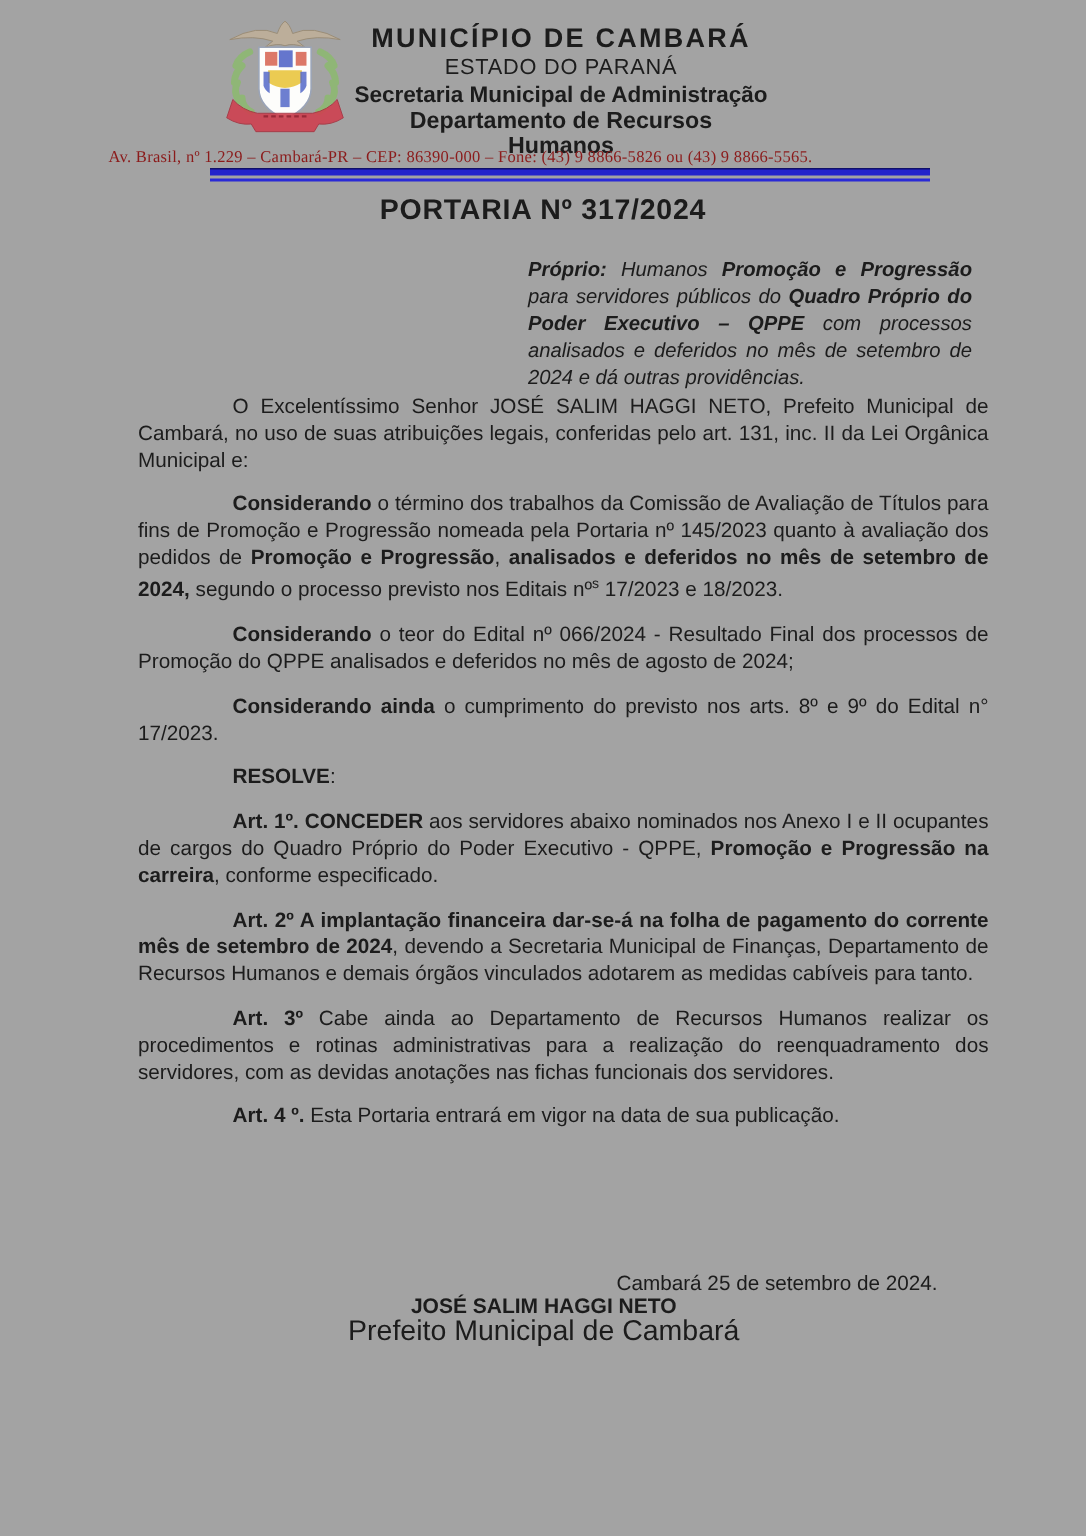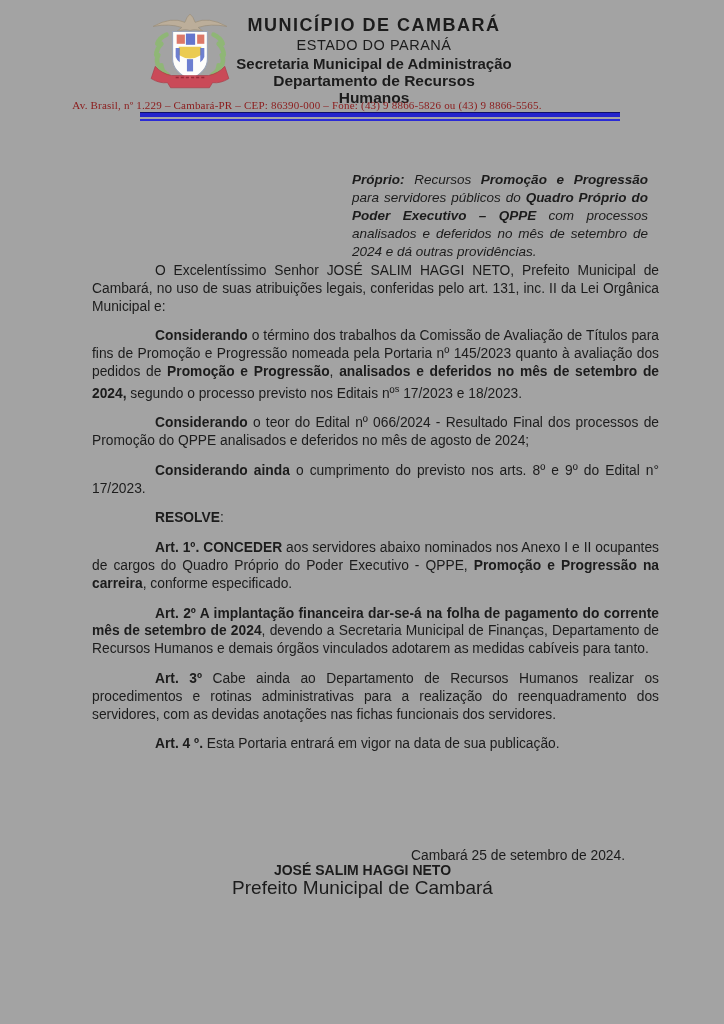--- a/index.html
+++ b/index.html
@@ -82,22 +82,23 @@
     <div class="h-dept">Departamento de Recursos Humanos</div>
   </div>
 
   <div class="address">Av. Brasil, nº 1.229 – Cambará-PR – CEP: 86390-000 – Fone: (43) 9 8866-5826 ou (43) 9 8866-5565.</div>
 
   <div class="rule">
     <div class="rule-thick"></div>
     <div class="rule-thin"></div>
   </div>
 
+  <h1 class="title">PORTARIA Nº 317/2024</h1>
 
-  <div class="sumula"><span style="font-weight: bold;">Próprio:</span><span> Recursos </span><span style="font-weight: bold;">Promoção e Progressão</span><span> para servidores públicos do </span><span style="font-weight: bold;">Quadro Próprio do Poder Executivo – QPPE</span><span> com processos analisados e deferidos no mês de setembro de 2024 e dá outras providências.</span></div>
+  <div class="sumula"><span style="font-weight: bold;">Próprio:</span><span> Humanos </span><span style="font-weight: bold;">Promoção e Progressão</span><span> para servidores públicos do </span><span style="font-weight: bold;">Quadro Próprio do Poder Executivo – QPPE</span><span> com processos analisados e deferidos no mês de setembro de 2024 e dá outras providências.</span></div>
 
   <div class="body">
     <p class="para"><span>O Excelentíssimo Senhor JOSÉ SALIM HAGGI NETO, Prefeito Municipal de Cambará, no uso de suas atribuições legais, conferidas pelo art. 131, inc. II da Lei Orgânica Municipal e:</span></p>
     <p class="para"><span style="font-weight: bold;">Considerando</span><span> o término dos trabalhos da Comissão de Avaliação de Títulos para fins de Promoção e Progressão nomeada pela Portaria nº 145/2023 quanto à avaliação dos pedidos de </span><span style="font-weight: bold;">Promoção e Progressão</span><span>, </span><span style="font-weight: bold;">analisados e deferidos no mês de setembro de 2024,</span><span> segundo o processo previsto nos Editais nº</span><sup>s</sup><span> 17/2023 e 18/2023.</span></p>
     <p class="para"><span style="font-weight: bold;">Considerando</span><span> o teor do Edital nº 066/2024 - Resultado Final dos processos de Promoção do QPPE analisados e deferidos no mês de agosto de 2024;</span></p>
     <p class="para"><span style="font-weight: bold;">Considerando ainda</span><span> o cumprimento do previsto nos arts. 8º e 9º do Edital n° 17/2023.</span></p>
     <p class="para"><span style="font-weight: bold; margin-top: 10px;">RESOLVE</span><span>:</span></p>
     <p class="para"><span style="font-weight: bold;">Art. 1º. CONCEDER</span><span> aos servidores abaixo nominados nos Anexo I e II ocupantes de cargos do Quadro Próprio do Poder Executivo - QPPE, </span><span style="font-weight: bold;">Promoção e Progressão na carreira</span><span>, conforme especificado.</span></p>
     <p class="para"><span style="font-weight: bold;">Art. 2º A implantação financeira dar-se-á na folha de pagamento do corrente mês de setembro de 2024</span><span>, devendo a Secretaria Municipal de Finanças, Departamento de Recursos Humanos e demais órgãos vinculados adotarem as medidas cabíveis para tanto.</span></p>
     <p class="para"><span style="font-weight: bold;">Art. 3º</span><span> Cabe ainda ao Departamento de Recursos Humanos realizar os procedimentos e rotinas administrativas para a realização do reenquadramento dos servidores, com as devidas anotações nas fichas funcionais dos servidores.</span></p>

